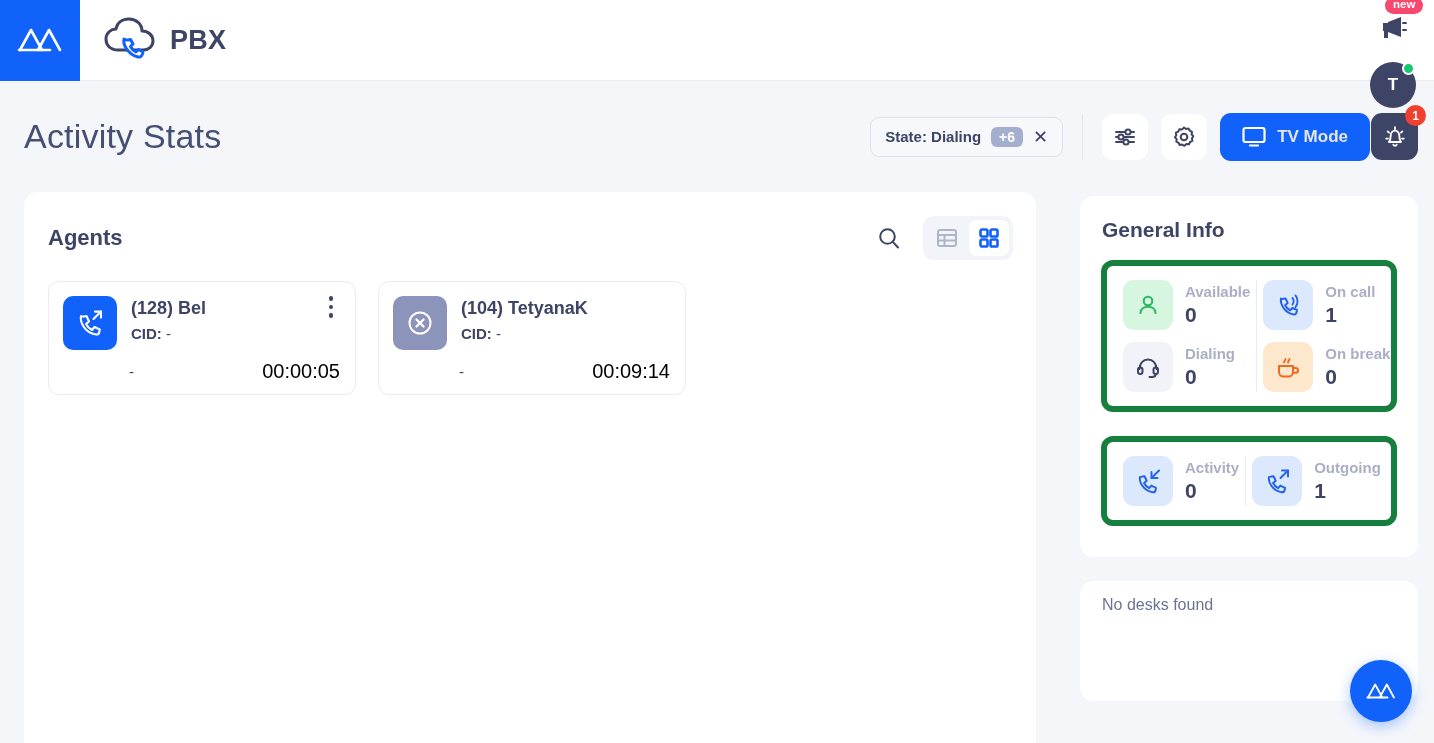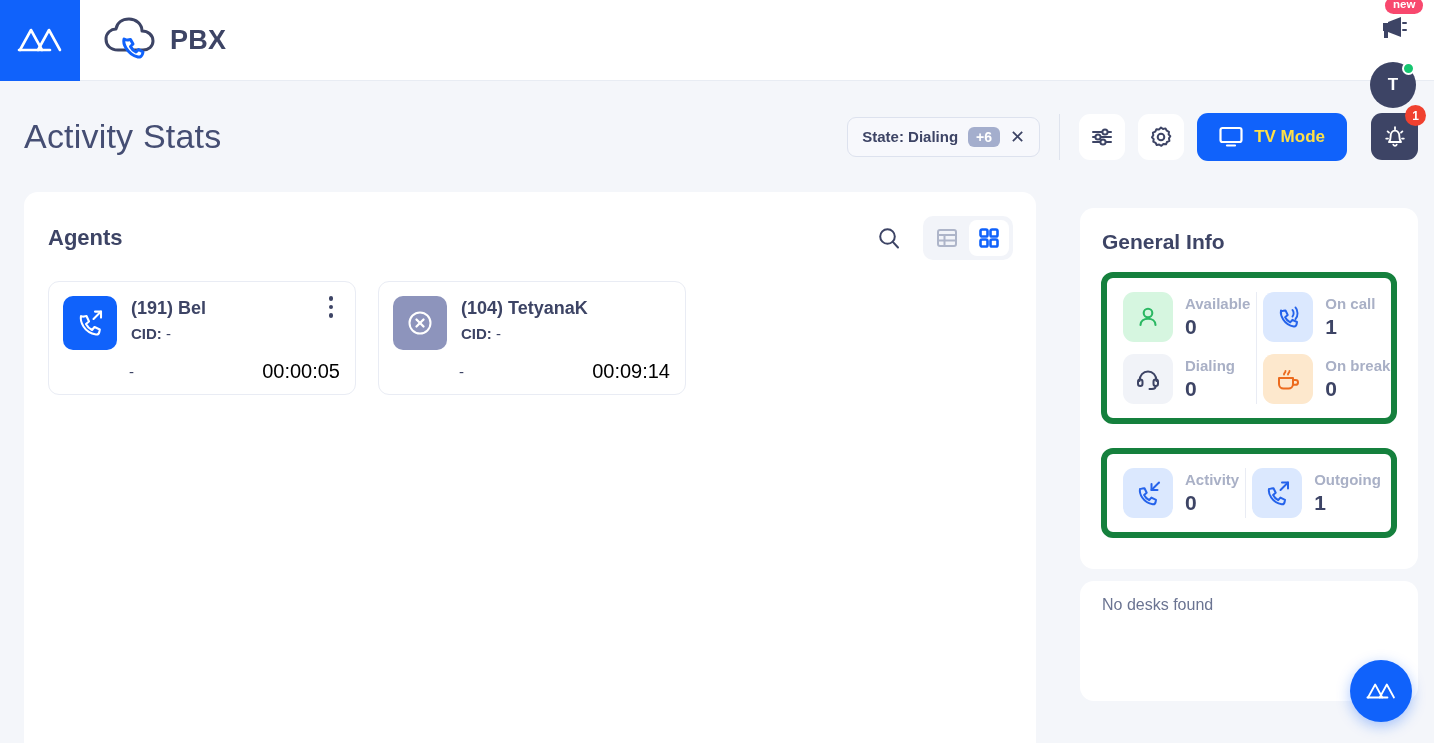--- a/index.html
+++ b/index.html
@@ -104,25 +104,25 @@
     margin: 0 19px;
   }
   .sq-btn {
     width: 46px; height: 46px; border-radius: 11px;
     background: #fff; border: none; cursor: pointer;
     display: flex; align-items: center; justify-content: center;
     margin-right: 13px;
   }
   .tv-btn {
     height: 48px; border-radius: 11px; background: #1062fb;
-    color: #fde047; border: none; cursor: pointer;
+    color: #e5e5e5; border: none; cursor: pointer;
     display: flex; align-items: center; gap: 11px;
     padding: 0 22px; font-size: 17px; font-weight: 700;
     font-family: "Liberation Sans", sans-serif;
-    margin-right: 24px;
+    margin-right: 1px;
   }
   .bell-btn {
     width: 47px; height: 47px; border-radius: 11px;
     background: #3d4465; border: none; cursor: pointer;
     display: flex; align-items: center; justify-content: center;
     position: relative;
   }
   .bell-badge {
     position: absolute; top: -8px; right: -8px;
     min-width: 21px; height: 21px; border-radius: 50%;
@@ -185,21 +185,21 @@
   .agent-kebab i { width: 4.5px; height: 4.5px; border-radius: 50%; background: #3d4465; display: block; }
   .agent-bottom {
     display: flex; align-items: center;
     margin-top: 10px; padding: 0 2px 0 66px;
   }
   .agent-status { font-size: 15px; color: #3d4465; }
   .agent-timer { margin-left: auto; font-size: 20px; color: #000000; }
 
   
   .info-panel {
-    position: absolute; left: 1080px; top: 208px;
+    position: absolute; left: 1080px; top: 196px;
     width: 338px; height: 361px;
     background: #fff; border-radius: 14px;
   }
   .panel-title {
     font-size: 21px; font-weight: 700; color: #3d4465;
     padding: 22px 0 0 22px;
   }
   .stat-box {
     margin: 18px 21px 0 21px;
     border: 6px solid #15803d; border-radius: 12px;
@@ -388,21 +388,21 @@
     <div class="agent-card">
       <div class="agent-top">
         <div class="agent-avatar" style="background:#1062fb">
           <svg width="30" height="30" viewBox="0 0 30 30">
             <path d="M6 8 C6 8 5 13 8.5 18.5 C12 24 18 26 21 26.5 C22.8 26.8 24 25.5 24.3 24 L24.8 21.5 L19.5 19 L17 22 C15 21 12 18 11 16 L14 13.5 L11.5 8 L9 8.5 C7.5 8.8 6.3 8.2 6 8 Z" fill="none" stroke="#fff" stroke-width="2.1" stroke-linejoin="round"></path>
             <line x1="18.5" y1="11" x2="26" y2="3.6" stroke="#fff" stroke-width="2.1" stroke-linecap="round"></line>
             <path d="M20 3.6 L26 3.6 L26 9.6" fill="none" stroke="#fff" stroke-width="2.1" stroke-linecap="round" stroke-linejoin="round"></path>
           </svg>
         </div>
         <div class="agent-meta">
-          <div class="agent-name">(191) Bel</div>
+          <div class="agent-name">(128) Bel</div>
           <div class="agent-cid">
             <span style="font-weight:700">CID:</span>
             <span>-</span>
           </div>
         </div>
       </div>
       <button class="agent-kebab">
         <i></i>
         <i></i>
         <i></i>

